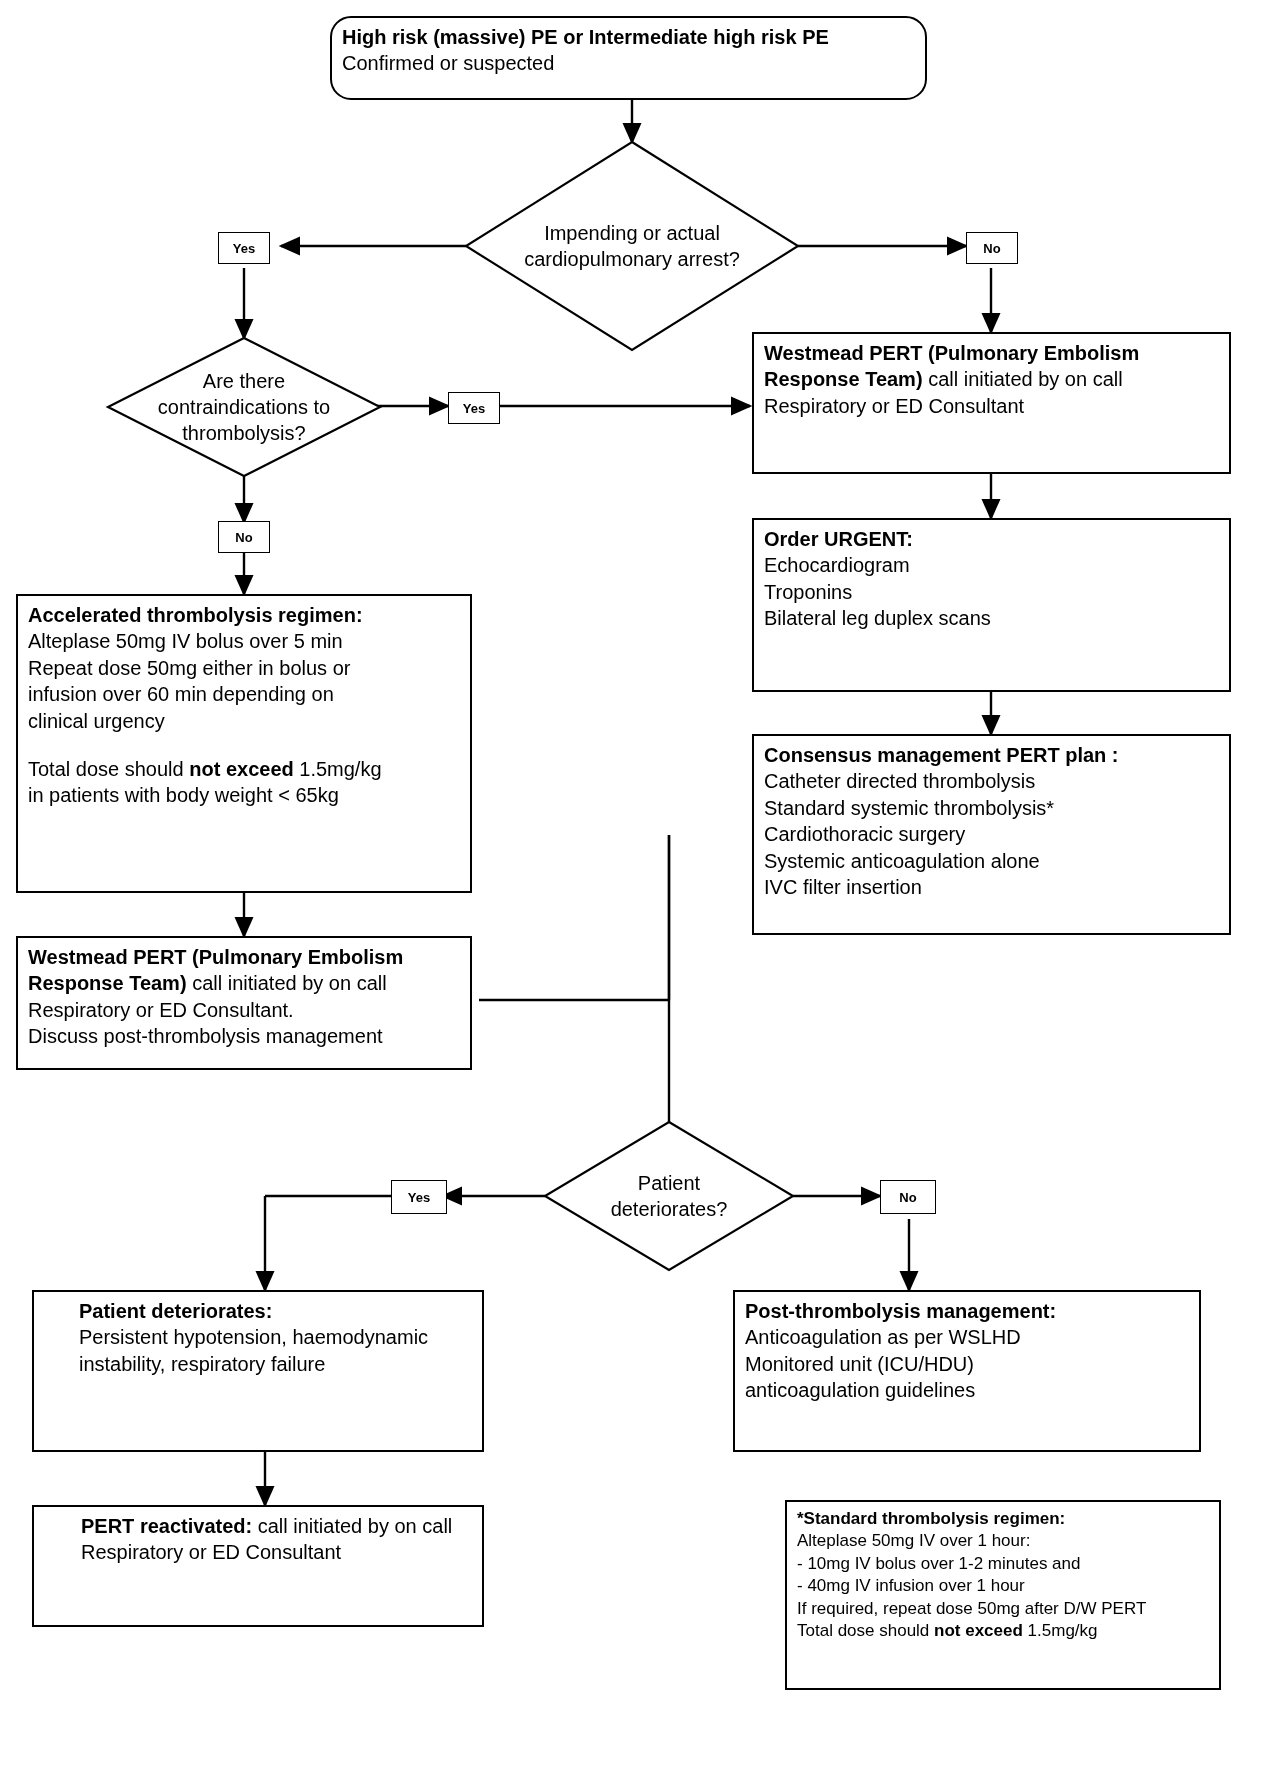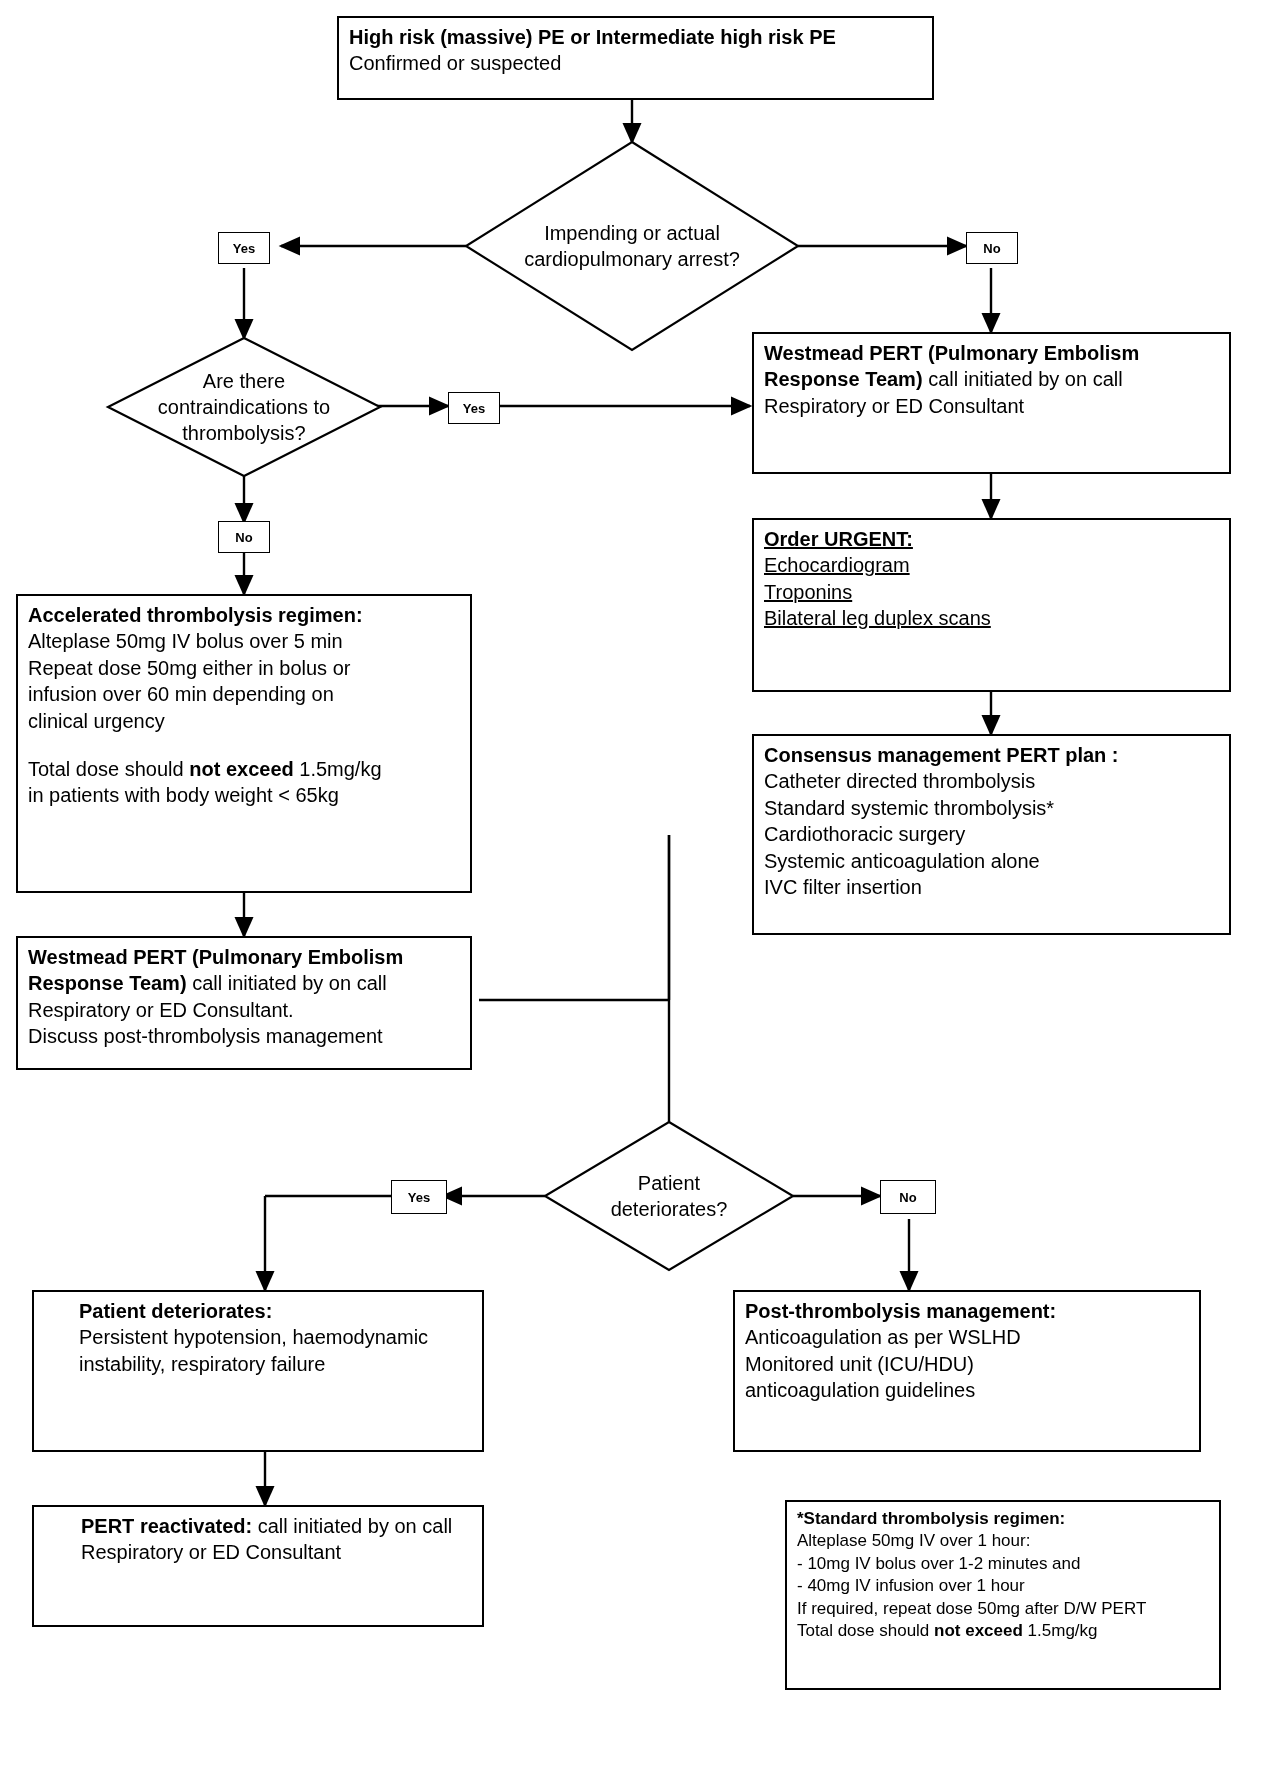--- a/index.html
+++ b/index.html
@@ -135,21 +135,21 @@
     <g stroke="#000000" stroke-width="2.4" fill="none">
 
       <path d="M669,835 L669,1000"></path>
       <path d="M479,1000 L669,1000"></path>
       <path d="M479,1000 L479,1000"></path>
       <path d="M443,1196 L265,1196"></path>
       <path d="M880,1196 L909,1196"></path>
     </g>
   </svg>
 
-  <div class="node fs-20" style="left:337px; top:16px; width:597px; height:84px;">
+  <div class="node fs-20" style="left:330px; top:16px; width:597px; height:84px;border-radius:21px;">
     <span class="ln ttl">High risk (massive) PE or Intermediate high risk PE</span>
     <span class="ln">Confirmed or suspected</span>
   </div>
 
   <div class="diamond-wrap" style="left:466px; top:142px; width:332px; height:208px;">
     <svg width="332" height="208" viewBox="0 0 332 208">
       <polygon points="166,0 332,104 166,208 0,104" fill="#ffffff" stroke="#000000" stroke-width="2.2"></polygon>
     </svg>
     <div class="diamond-text fs-20" style="padding-bottom:14px;align-items:center;">
       <span>Impending or actual</span>
@@ -181,21 +181,21 @@
   </div>
 
   <div class="label-box" style="left:218px; top:521px; width:52px; height:32px;">
     <span>No</span>
   </div>
 
   <div class="node fs-20" style="left:752px; top:332px; width:479px; height:142px;">
     <span class="ttl">Westmead PERT (Pulmonary Embolism Response Team)</span><span> call initiated by on call Respiratory or ED Consultant</span>
   </div>
 
-  <div class="node fs-20" style="left:752px; top:518px; width:479px; height:174px;text-decoration:underline;">
+  <div class="node fs-20" style="left:752px; top:518px; width:479px; height:174px;">
     <span class="ln ttl">Order URGENT:</span>
     <span class="ln">Echocardiogram</span>
     <span class="ln">Troponins</span>
     <span class="ln">Bilateral leg duplex scans</span>
   </div>
 
   <div class="node fs-20" style="left:752px; top:734px; width:479px; height:201px;">
     <span class="ln ttl">Consensus management PERT plan :</span>
     <span class="ln">Catheter directed thrombolysis</span>
     <span class="ln">Standard systemic thrombolysis*</span>

